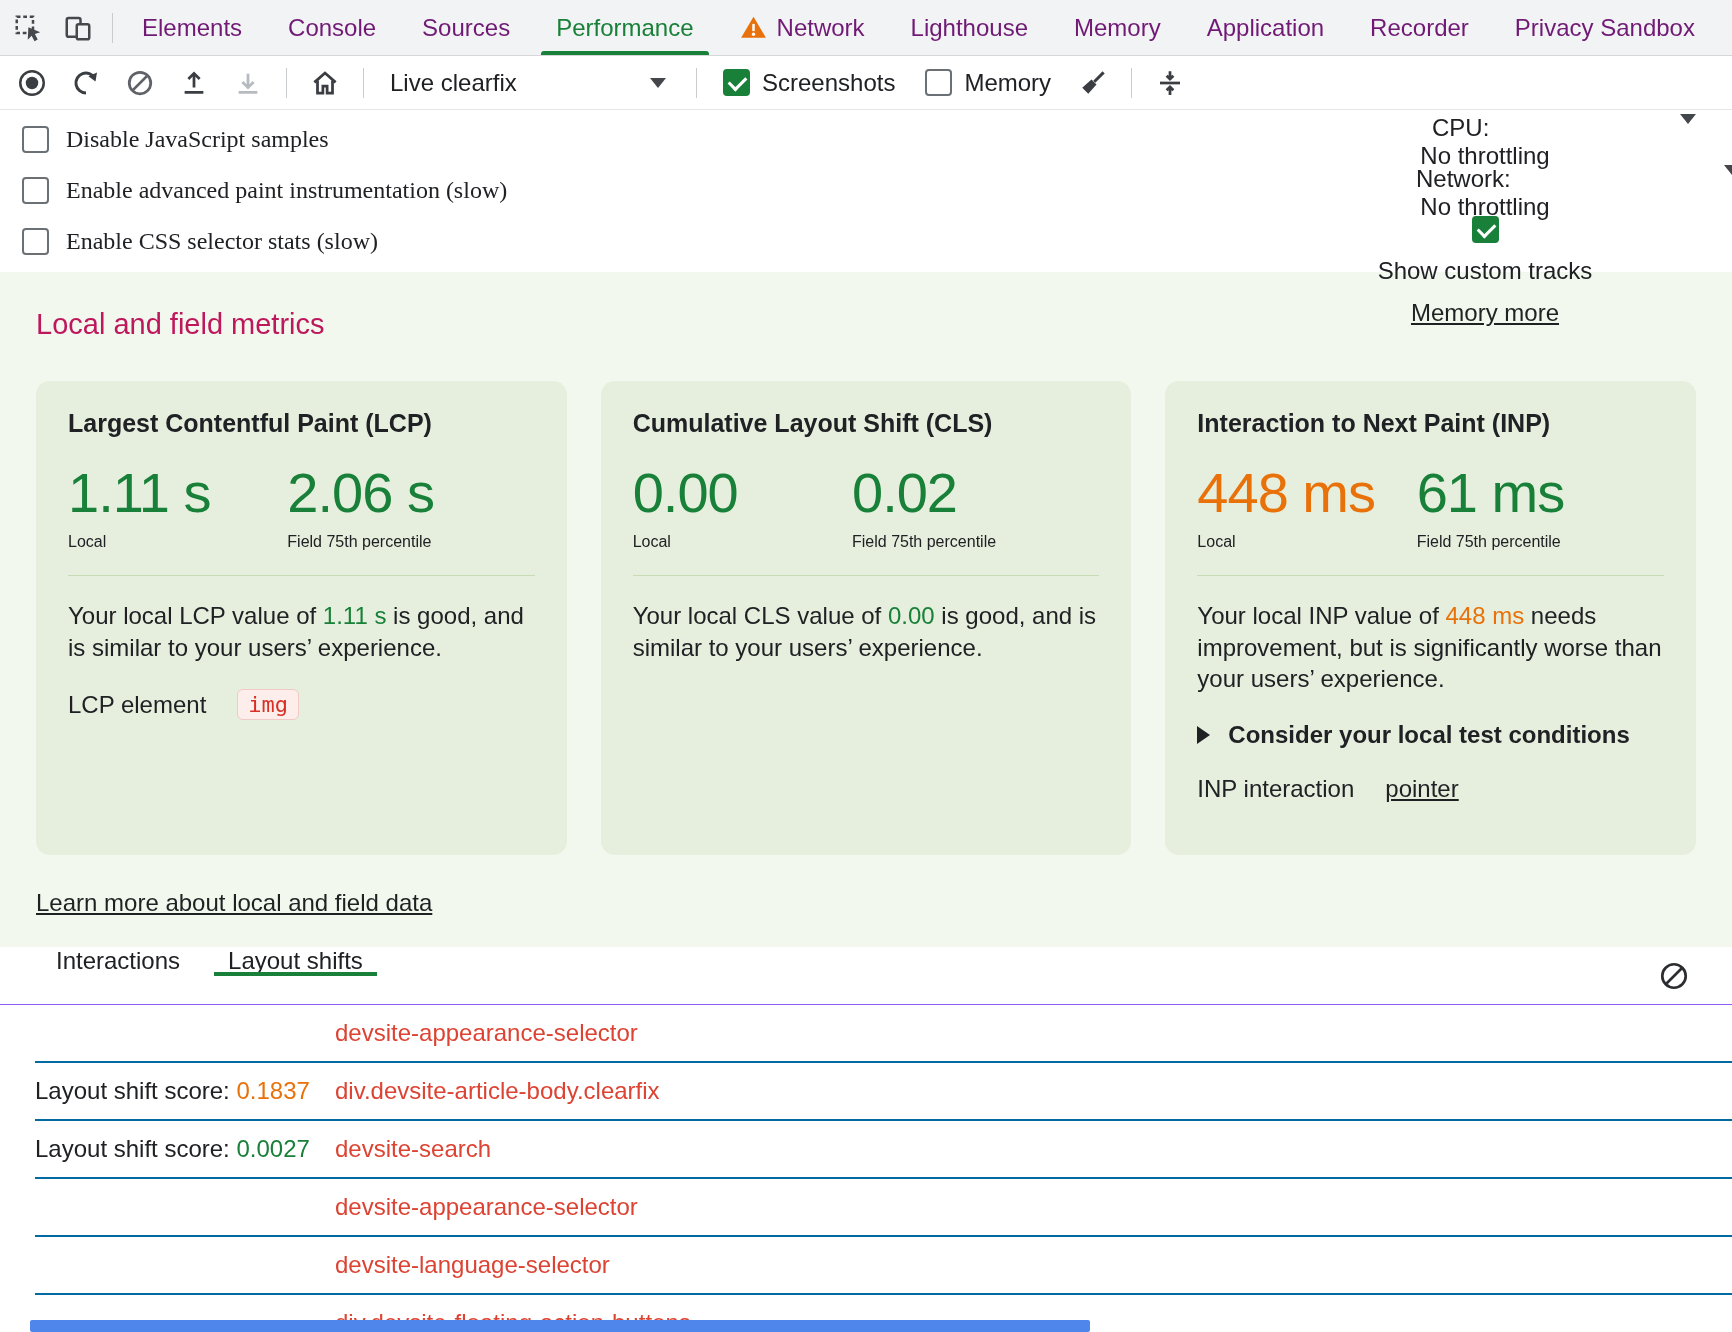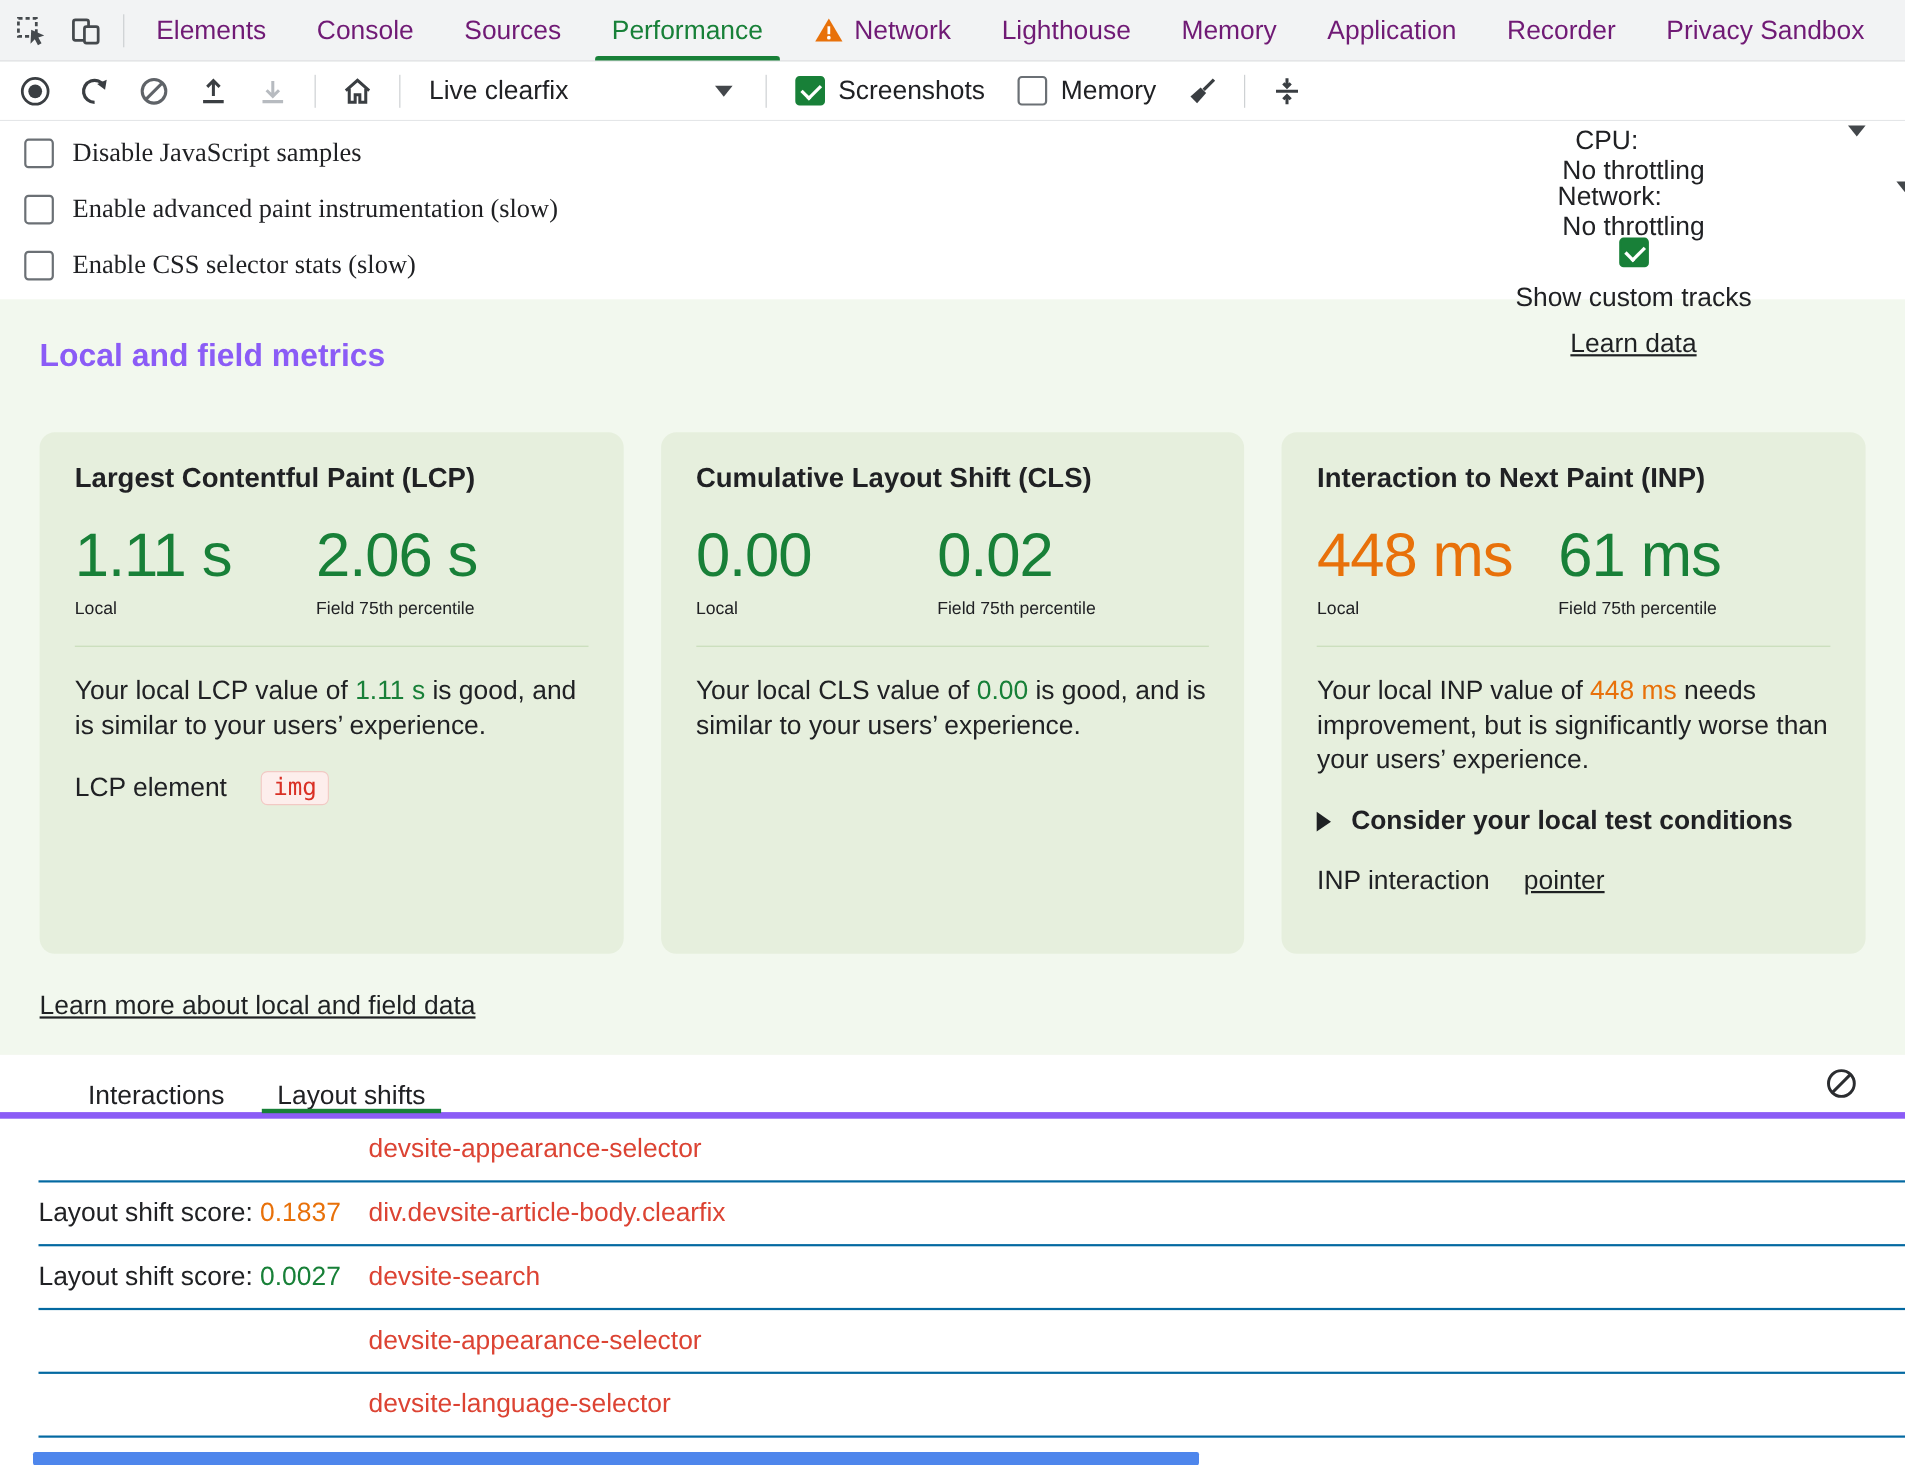--- a/index.html
+++ b/index.html
@@ -42,41 +42,41 @@
   .throttle-row { display:flex; align-items:center; height:51px; font-size:24px; position:relative;flex-direction:column; }
   .thr-label { width:106px; flex:none; }
   .thr-label.net { width:138px; }
   .cpu-caret { position:absolute; right:36px; }
   .net-caret { position:absolute; right:-8px; }
   .ctracks { gap:14px; display:flex; }
   .link { color:#1f2123; text-decoration:underline; cursor:pointer; }
 
   
   .metrics { background:var(--panel-bg); padding:22px 36px 30px; }
-  .metrics-heading { font-size:29px; font-weight:700; margin:14px 0 52px; color:#8b5cf6; }
+  .metrics-heading { font-size:29px; font-weight:400; margin:14px 0 40px; color:#be185d; }
   .cards { display:flex; gap:34px; align-items:stretch; }
   .card { flex:1; background:var(--card-bg); border-radius:14px; padding:28px 32px; min-height:474px; }
   .card-title { font-size:25px; font-weight:600; margin-bottom:24px; }
   .vals { display:flex; }
   .val-col:first-child { width:47%; flex:none; }
   .val { font-size:56px; letter-spacing:-1px; line-height:1.1; }
   .green { color:var(--green); }
   .orange { color:var(--orange); }
   .val-label { font-size:16px; margin-top:8px; max-width:150px; line-height:1.22; }
   .card-divider { height:1px; background:#c6dbb6; margin:24px 0; }
   .card-desc { font-size:24px; line-height:1.32; }
   .card-extra { margin-top:26px; font-size:24px; display:flex; align-items:center; gap:31px; }
   .chip { font-family:"DejaVu Sans Mono","Liberation Mono",monospace; font-size:22px; color:#d93025; background:#fdeeec; border:1.5px solid #f2c9c4; padding:2px 10px; border-radius:6px; }
   .expand-row { margin-top:26px; display:flex; align-items:center; font-size:24px; font-weight:600; cursor:pointer; }
   .tri-right { width:0; height:0; border-top:9px solid transparent; border-bottom:9px solid transparent; border-left:13px solid #1f2123; margin-right:18px; flex:none; }
   .learn-local { display:inline-block; margin-top:34px; font-size:24px; }
 
   
   .log { background:#fff; height:384px; overflow:hidden; position:relative; }
-  .log-tabs { display:flex; align-items:flex-end; height:58px; padding:0 36px 0 80px; border-bottom:6px solid #8b5cf6; }
+  .log-tabs { display:flex; align-items:flex-start; height:58px; padding:0 36px 0 56px; border-bottom:1px solid #8b5cf6; }
   .log-tab { display:flex; align-items:center; margin-right:48px; font-size:24px; position:relative; cursor:default; }
   .log-tab.active::after { content:""; position:absolute; left:-14px; right:-14px; bottom:-1px; height:4px; background:var(--green); }
   .log-clear { margin-left:auto; align-self:center; }
   .log-rows { }
   .log-row { display:flex; align-items:center; height:58px; margin-left:35px; padding-right:32px; border-bottom:2px solid #0369a1; font-size:24px; }
   .log-score { width:300px; flex:none; }
   .score-val.good { color:var(--green); }
   .score-val.needs-improvement { color:var(--orange); }
   .log-el { color:var(--red); cursor:pointer; }
   .hscroll-thumb { position:absolute; left:30px; bottom:0; width:1060px; height:12px; background:var(--blue); border-radius:2px; }
@@ -233,21 +233,21 @@
         <span class="caret cpu-caret"></span>
       </div>
       <div class="throttle-row">
         <span class="thr-label net">Network:</span>
         <span class="thr-value">No throttling</span>
         <span class="caret net-caret"></span>
       </div>
       <div class="throttle-row ctracks">
         <span class="cb checked"></span>
         <span>Show custom tracks</span>
-        <a class="link">Learn data</a>
+        <a class="link">Memory more</a>
       </div>
     </div>
   </div>
 
   <div class="metrics">
     <div class="metrics-heading">Local and field metrics</div>
     <div class="cards">
 
       <div class="card">
         <div class="card-title">Largest Contentful Paint (LCP)</div>

